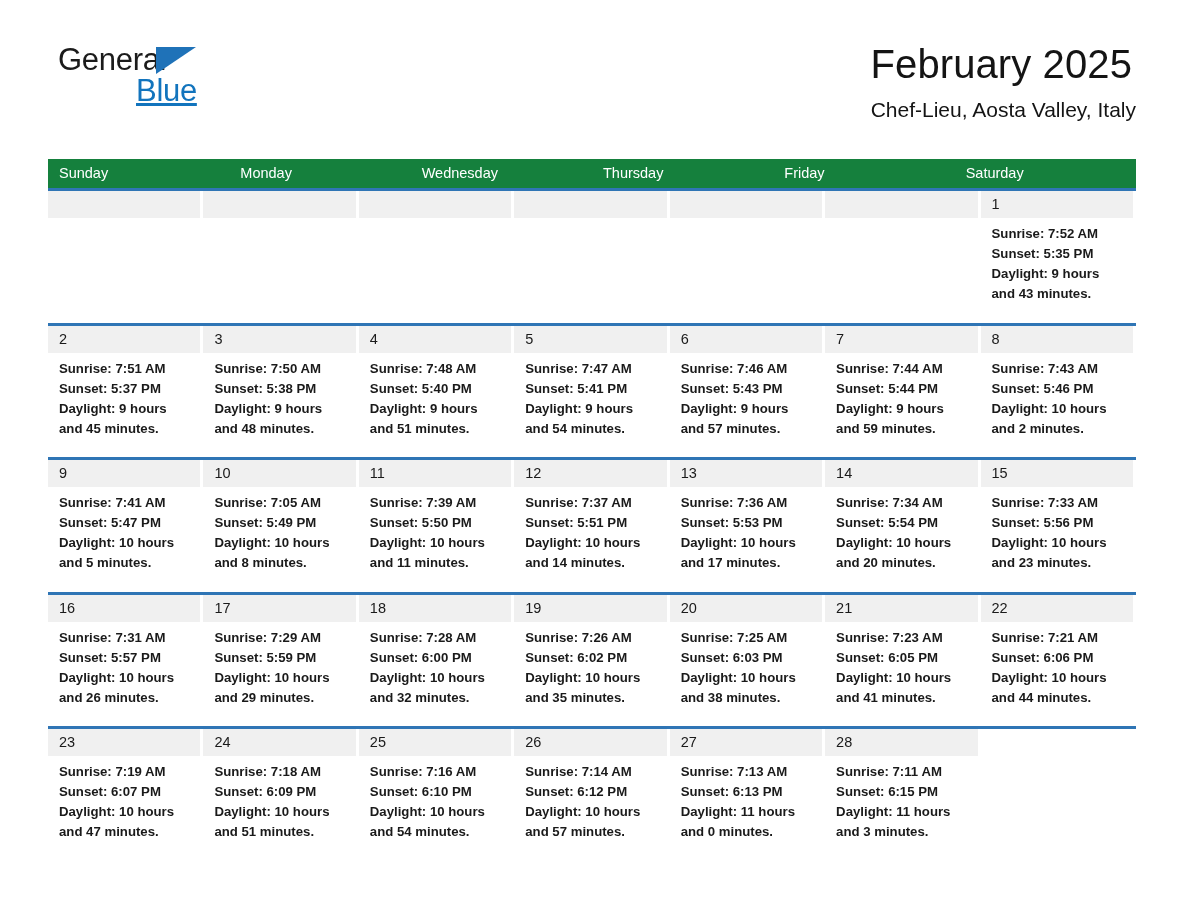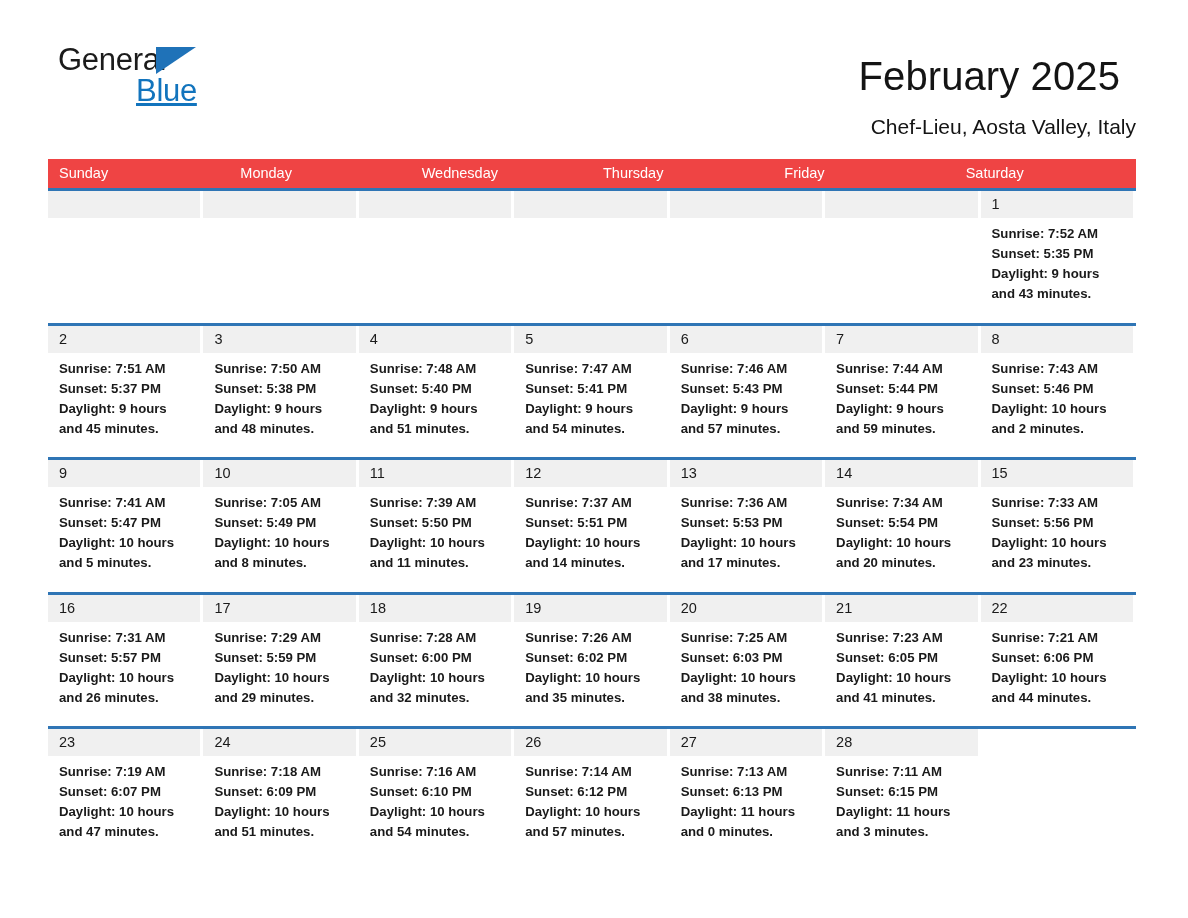--- a/index.html
+++ b/index.html
@@ -72,42 +72,42 @@
     position: absolute;
     right: 4px;
     top: 38px;
     text-align: right;
   }
   .cal-title {
     font-size: 40px;
     font-weight: normal;
     color: #141414;
     line-height: 1.12;
-    margin: 16px;
+    margin: 4px;
     letter-spacing: 0.1px;
   }
   .cal-subtitle {
     font-size: 21px;
     font-weight: normal;
     color: #141414;
     margin: 11px 0 8px 0;
     line-height: 1.1;
   }
 
   
   .calendar {
     position: absolute;
     left: 48px;
     top: 159px;
     width: 1088px;
   }
 
   .weekday-row {
     display: flex;
-    background: #ef4444;
+    background: #15803d;
     height: 29px;
   }
   .weekday-cell {
     flex: 1 1 0;
     color: #ffffff;
     font-size: 14.5px;
     line-height: 29px;
     padding-left: 11px;
     white-space: nowrap;
     overflow: hidden;

